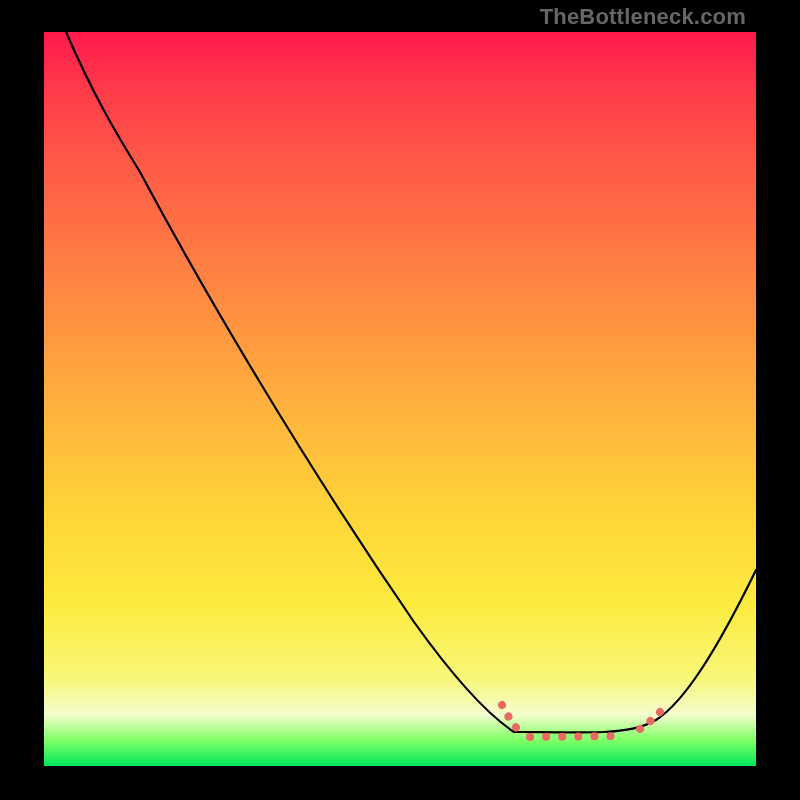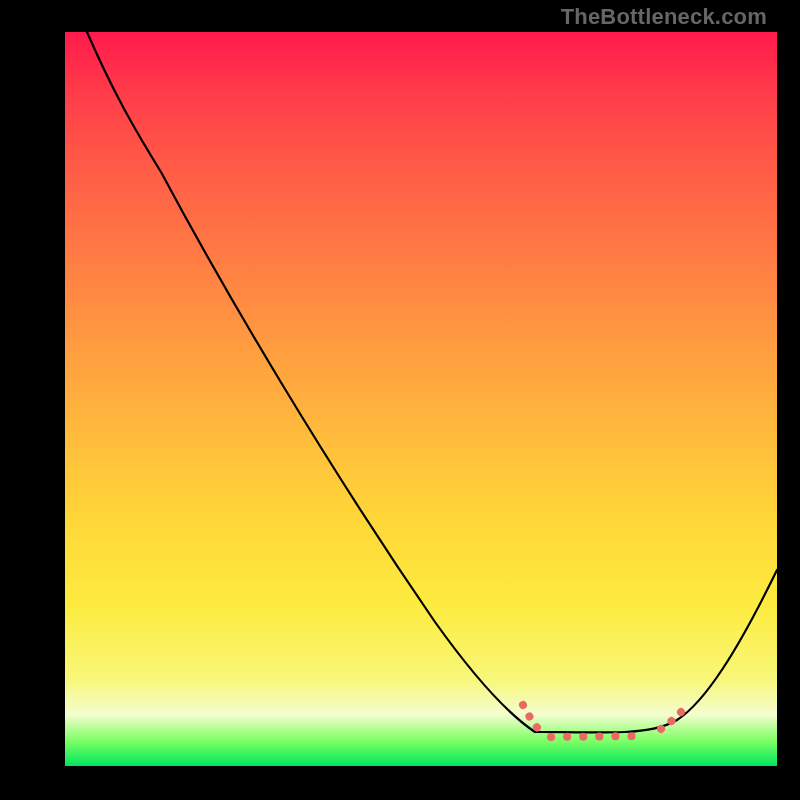--- a/index.html
+++ b/index.html
@@ -9,21 +9,20 @@
     height: 800px;
     background: #000;
     overflow: hidden;
     font-family: Arial, Helvetica, sans-serif;
   }
   .frame {
     position: relative;
     width: 756px;
     height: 800px;
     background: #000;
-    margin-left: 21px;
   }
   .watermark {
     position: absolute;
     top: 4px;
     right: 10px;
     font-size: 22px;
     font-weight: 600;
     color: #666666;
     letter-spacing: 0.2px;
     z-index: 5;

